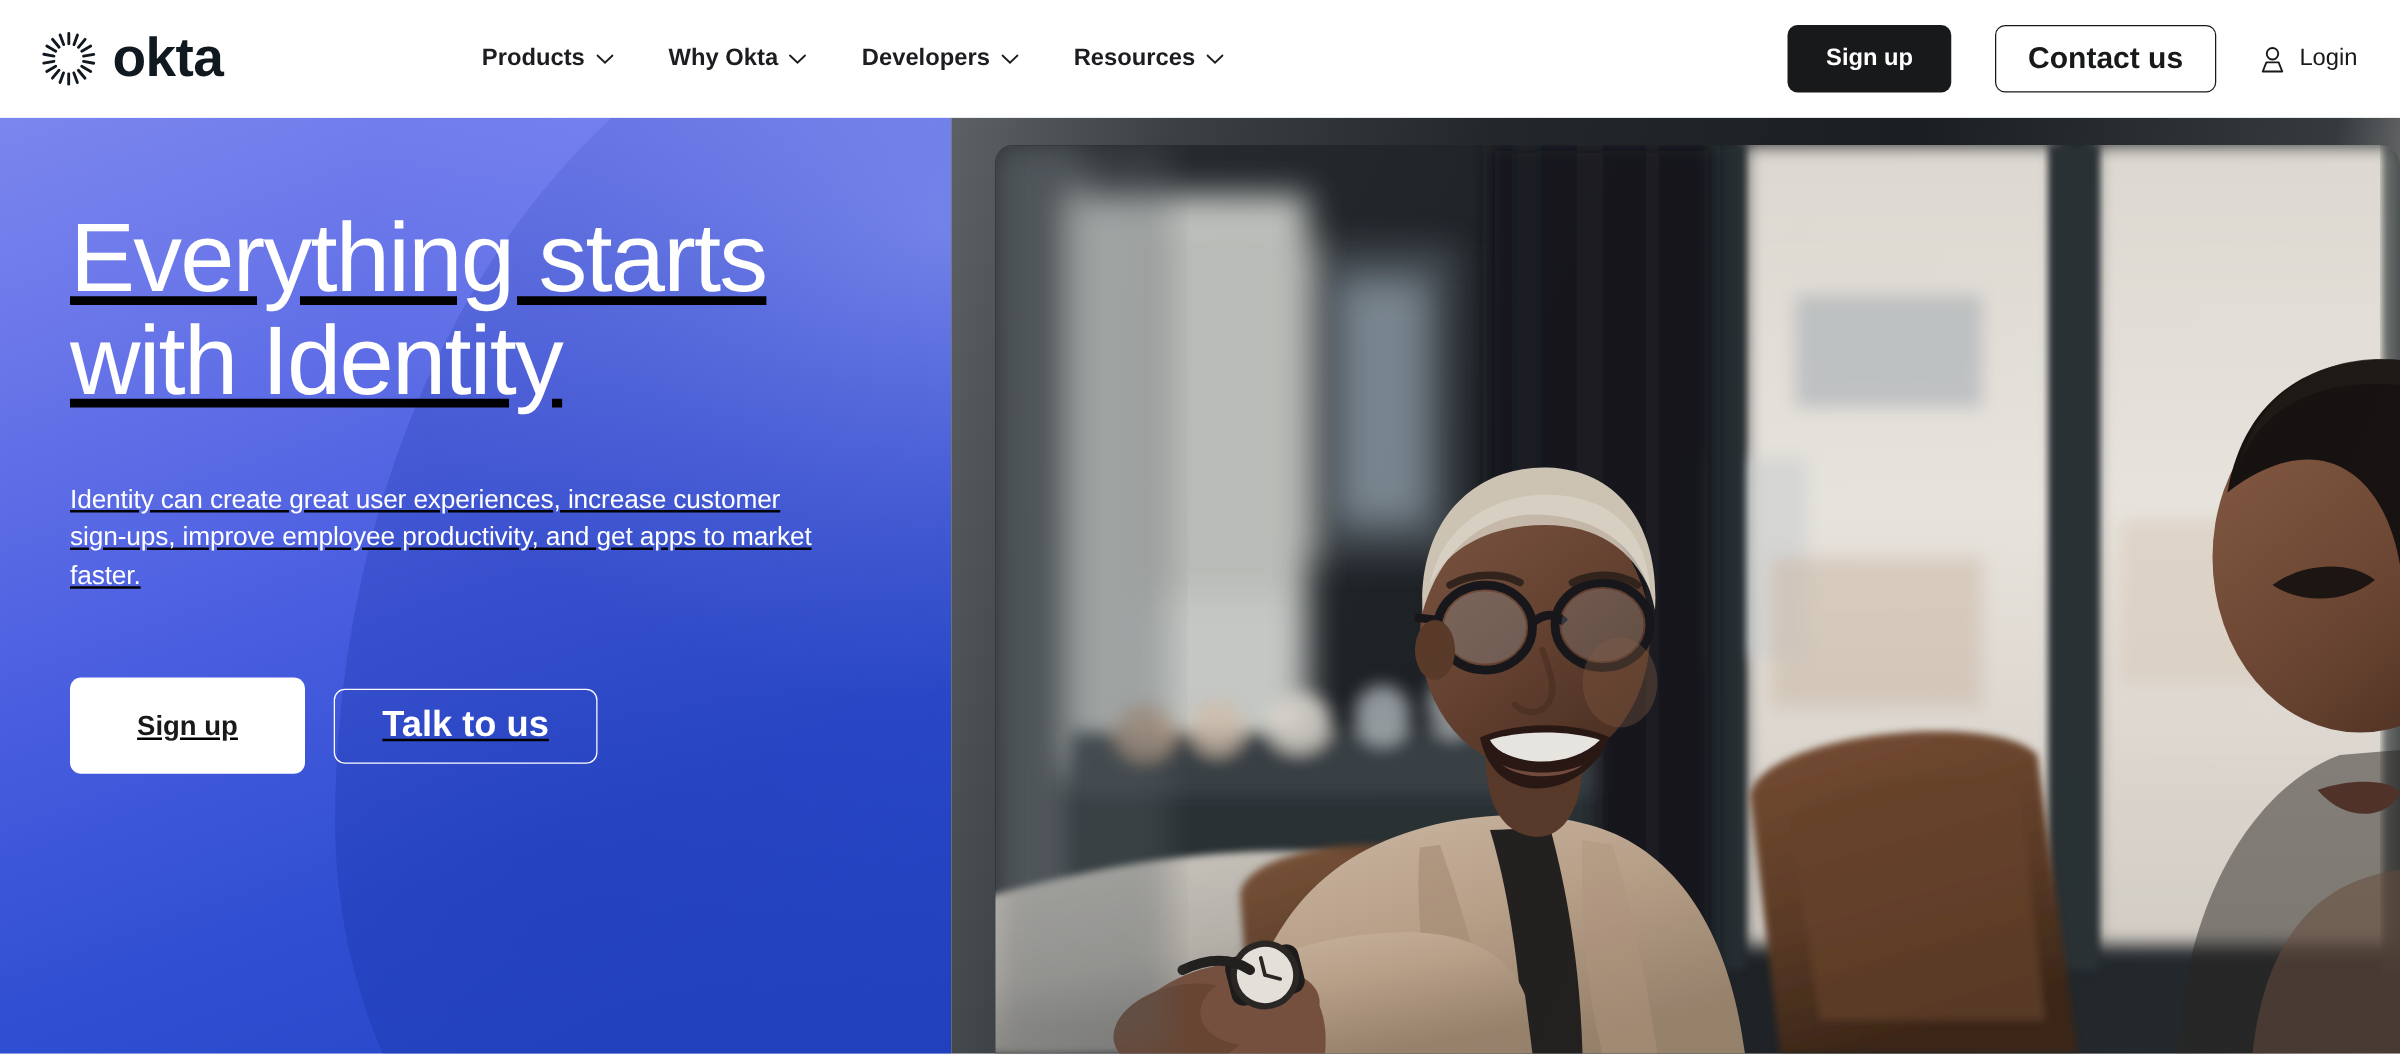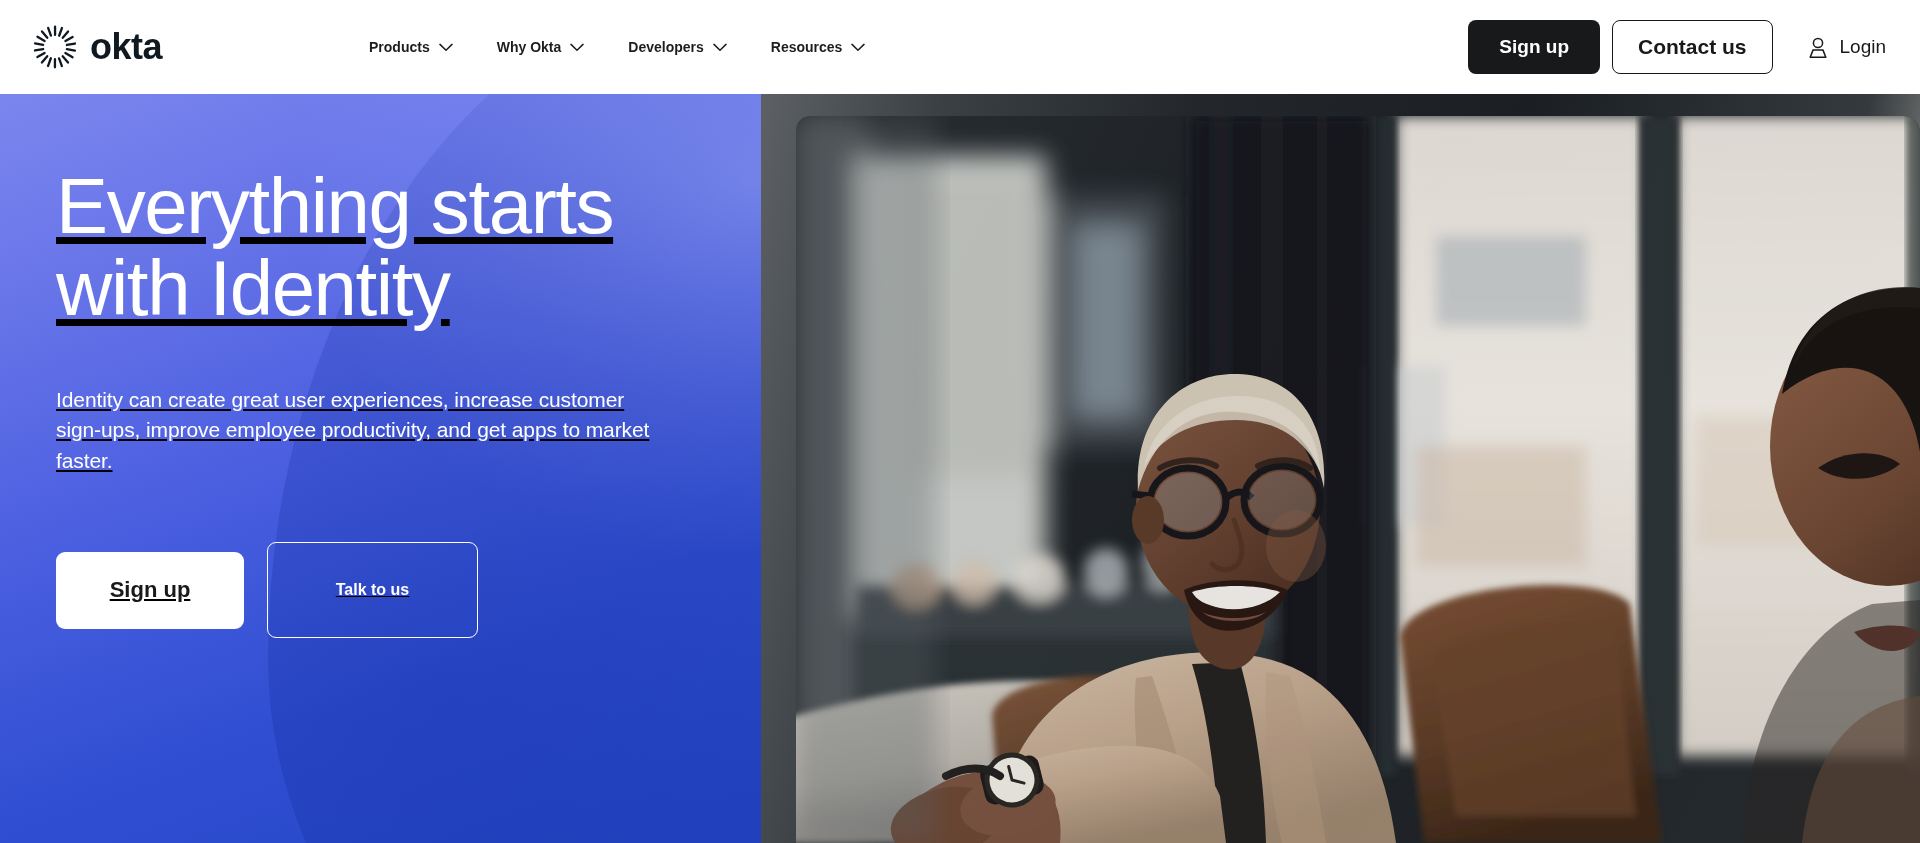--- a/index.html
+++ b/index.html
@@ -18,52 +18,52 @@
     background: #ffffff;
     display: flex; align-items: center;
     z-index: 20;
   }
   .logo-area {
     display: flex; align-items: center; gap: 13px;
     margin-left: 33px;
   }
   .logo-mark { width: 44px; height: 44px; display: block; }
   .logo-word {
-    font-size: 36px; font-weight: 700; color: #101820;
+    font-size: 44px; font-weight: 700; color: #101820;
     letter-spacing: -0.5px; line-height: 1;
     font-family: "Liberation Sans", sans-serif;
   }
   .main-nav {
     display: flex; align-items: center; gap: 44px;
     margin-left: 207px;
   }
   .nav-item {
     display: flex; align-items: center; gap: 9px;
-    font-size: 14px; font-weight: 700; color: #1d1d21;
+    font-size: 19px; font-weight: 700; color: #1d1d21;
     cursor: pointer; white-space: nowrap;
   }
   .chev { width: 14px; height: 9px; display: block; flex: 0 0 auto; }
   .header-right {
     display: flex; align-items: center; gap: 0;
     margin-left: auto; margin-right: 34px;
   }
   .btn-signup-nav {
     background: #18191b; color: #ffffff;
     font-size: 19px; font-weight: 700;
     border: none; border-radius: 8px;
     height: 54px; padding: 0 31px;
     cursor: pointer; white-space: nowrap;
     font-family: "Liberation Sans", sans-serif;
   }
   .btn-contact {
     background: #ffffff; color: #18191b;
-    font-size: 21px; font-weight: 700;
+    font-size: 24px; font-weight: 700;
     border: 1.6px solid #18191b; border-radius: 8px;
     height: 54px; padding: 0 25px;
-    margin-left: 12px;
+    margin-left: 35px;
     cursor: pointer; white-space: nowrap;
     font-family: "Liberation Sans", sans-serif;
   }
   .login-link {
     display: flex; align-items: center; gap: 11px;
     margin-left: 34px;
     font-size: 19px; font-weight: 400; color: #18191b;
     cursor: pointer; white-space: nowrap; justify-content: center;
   }
   .user-icon { width: 22px; height: 23px; display: block; }
@@ -131,23 +131,23 @@
   .btn-hero-primary {
     background: #ffffff; color: #18191b;
     font-size: 22px; font-weight: 700;
     border: none; border-radius: 9px;
     width: 188px; height: 77px;
     cursor: pointer;
     font-family: "Liberation Sans", sans-serif;
   }
   .btn-hero-secondary {
     background: transparent; color: #ffffff;
-    font-size: 16px; font-weight: 700;
+    font-size: 29px; font-weight: 700;
     border: 1.7px solid #ffffff; border-radius: 9px;
-    width: 211px; height: 96px;
+    width: 211px; height: 60px;
     cursor: pointer;
     font-family: "Liberation Sans", sans-serif;
   }
 
   
   .hero-photo-panel {
     position: absolute; top: 0; left: 761px;
     width: 1159px; height: 749px;
     overflow: hidden;
     background: linear-gradient(100deg, #5d6166 0%, #3b4044 14%, #23272b 34%, #1b1f23 60%, #343a3e 86%, #c9c2ba 100%);

